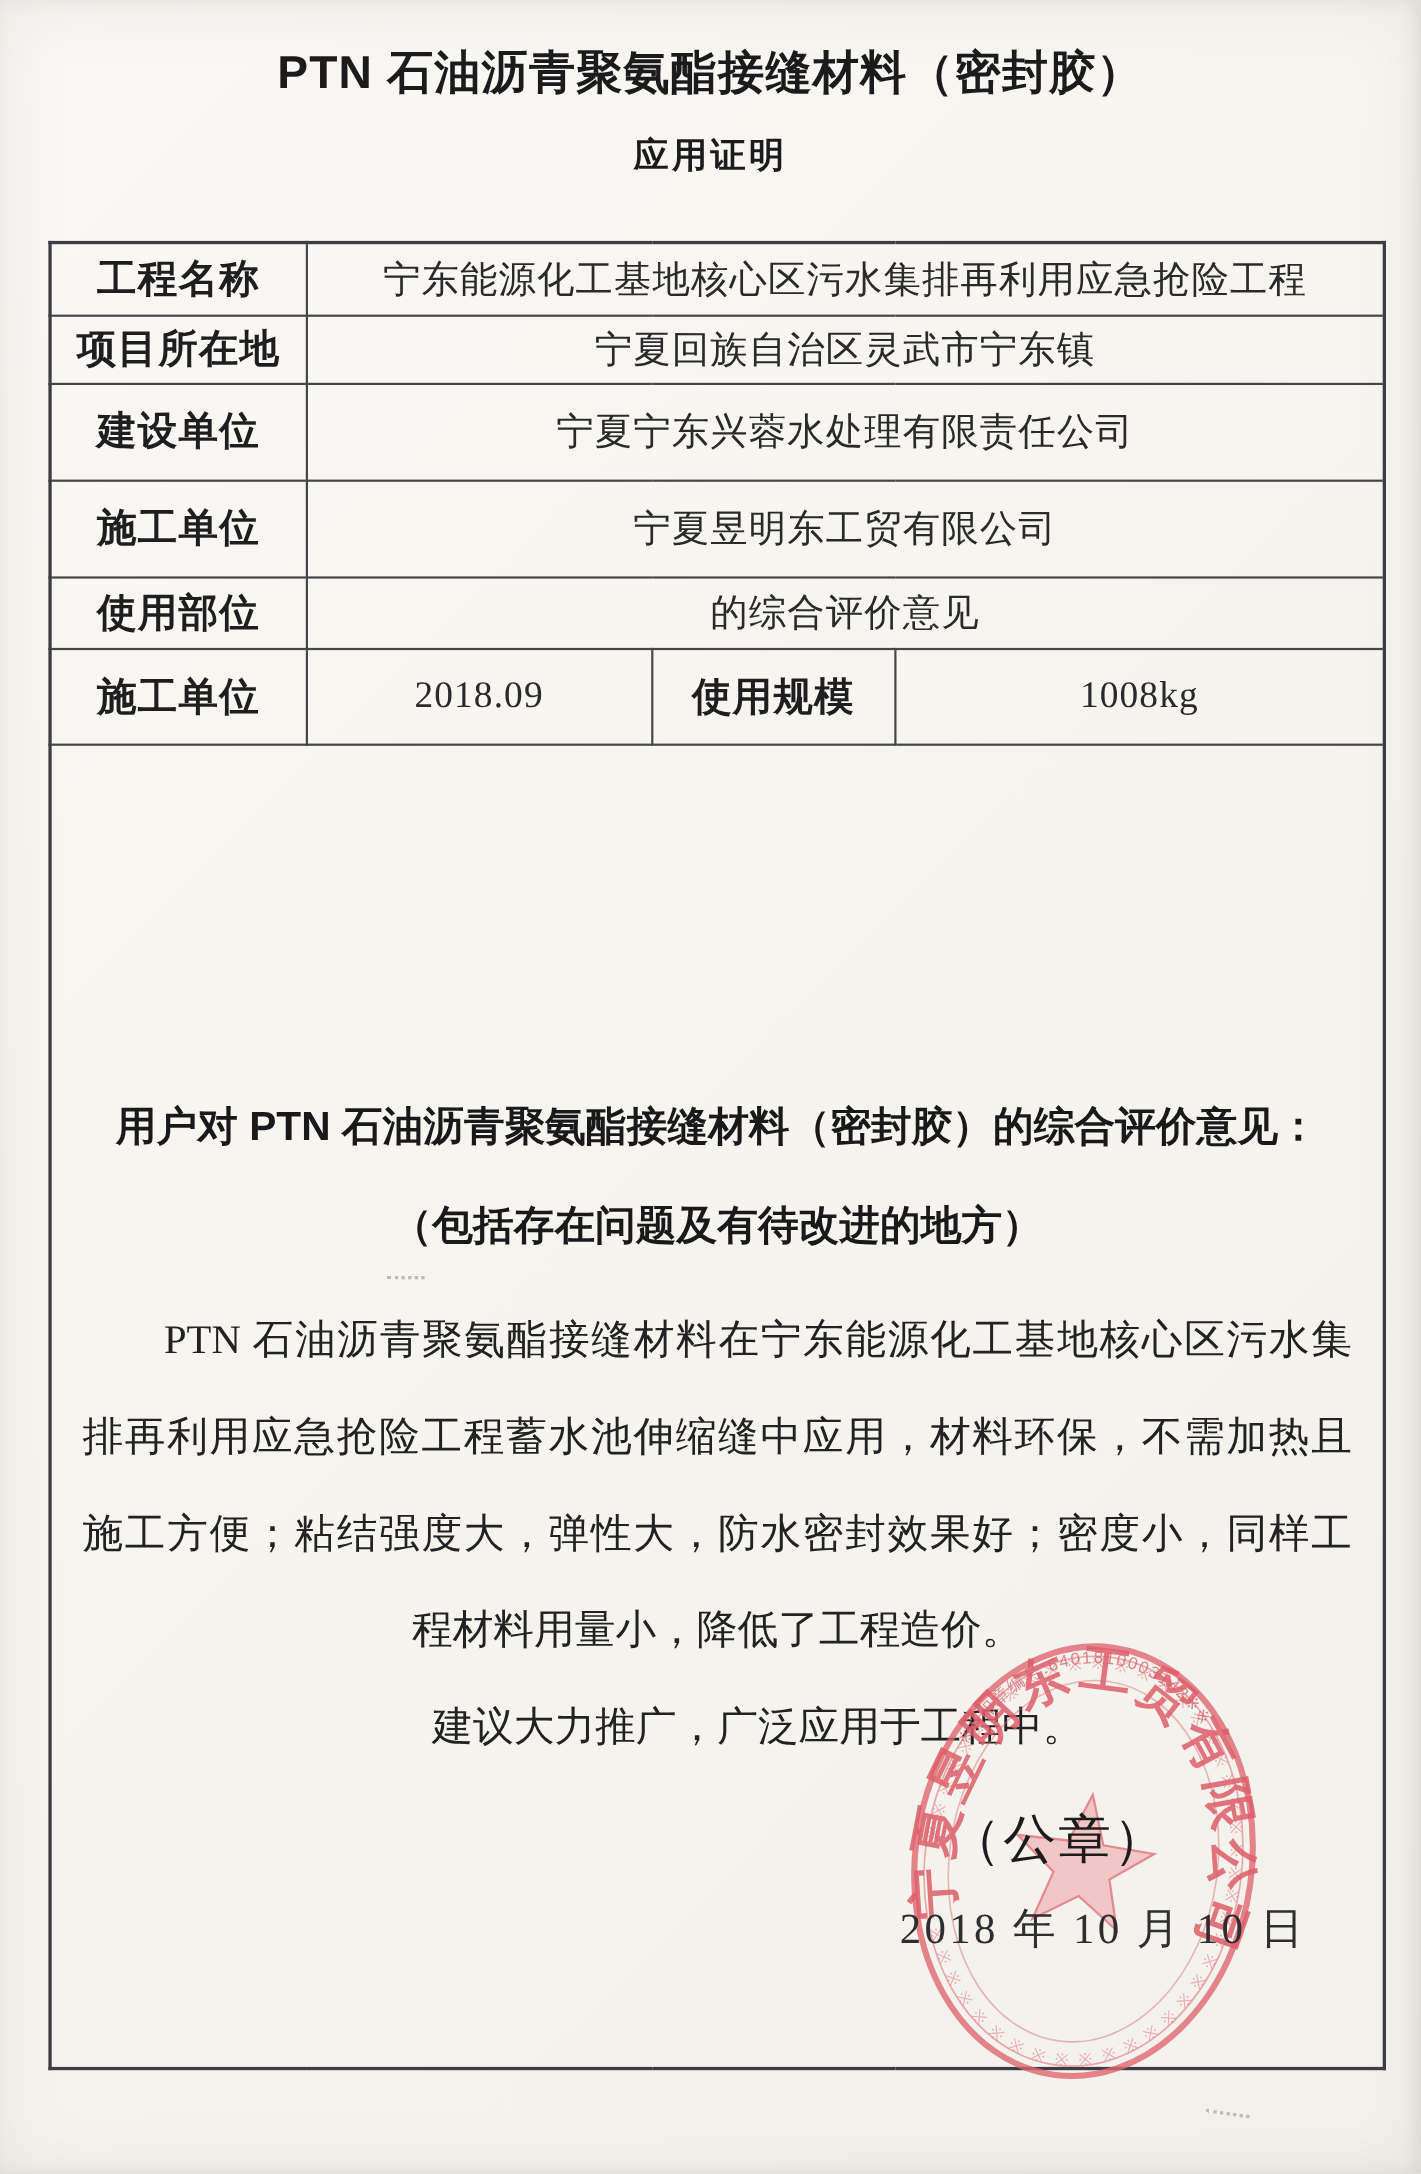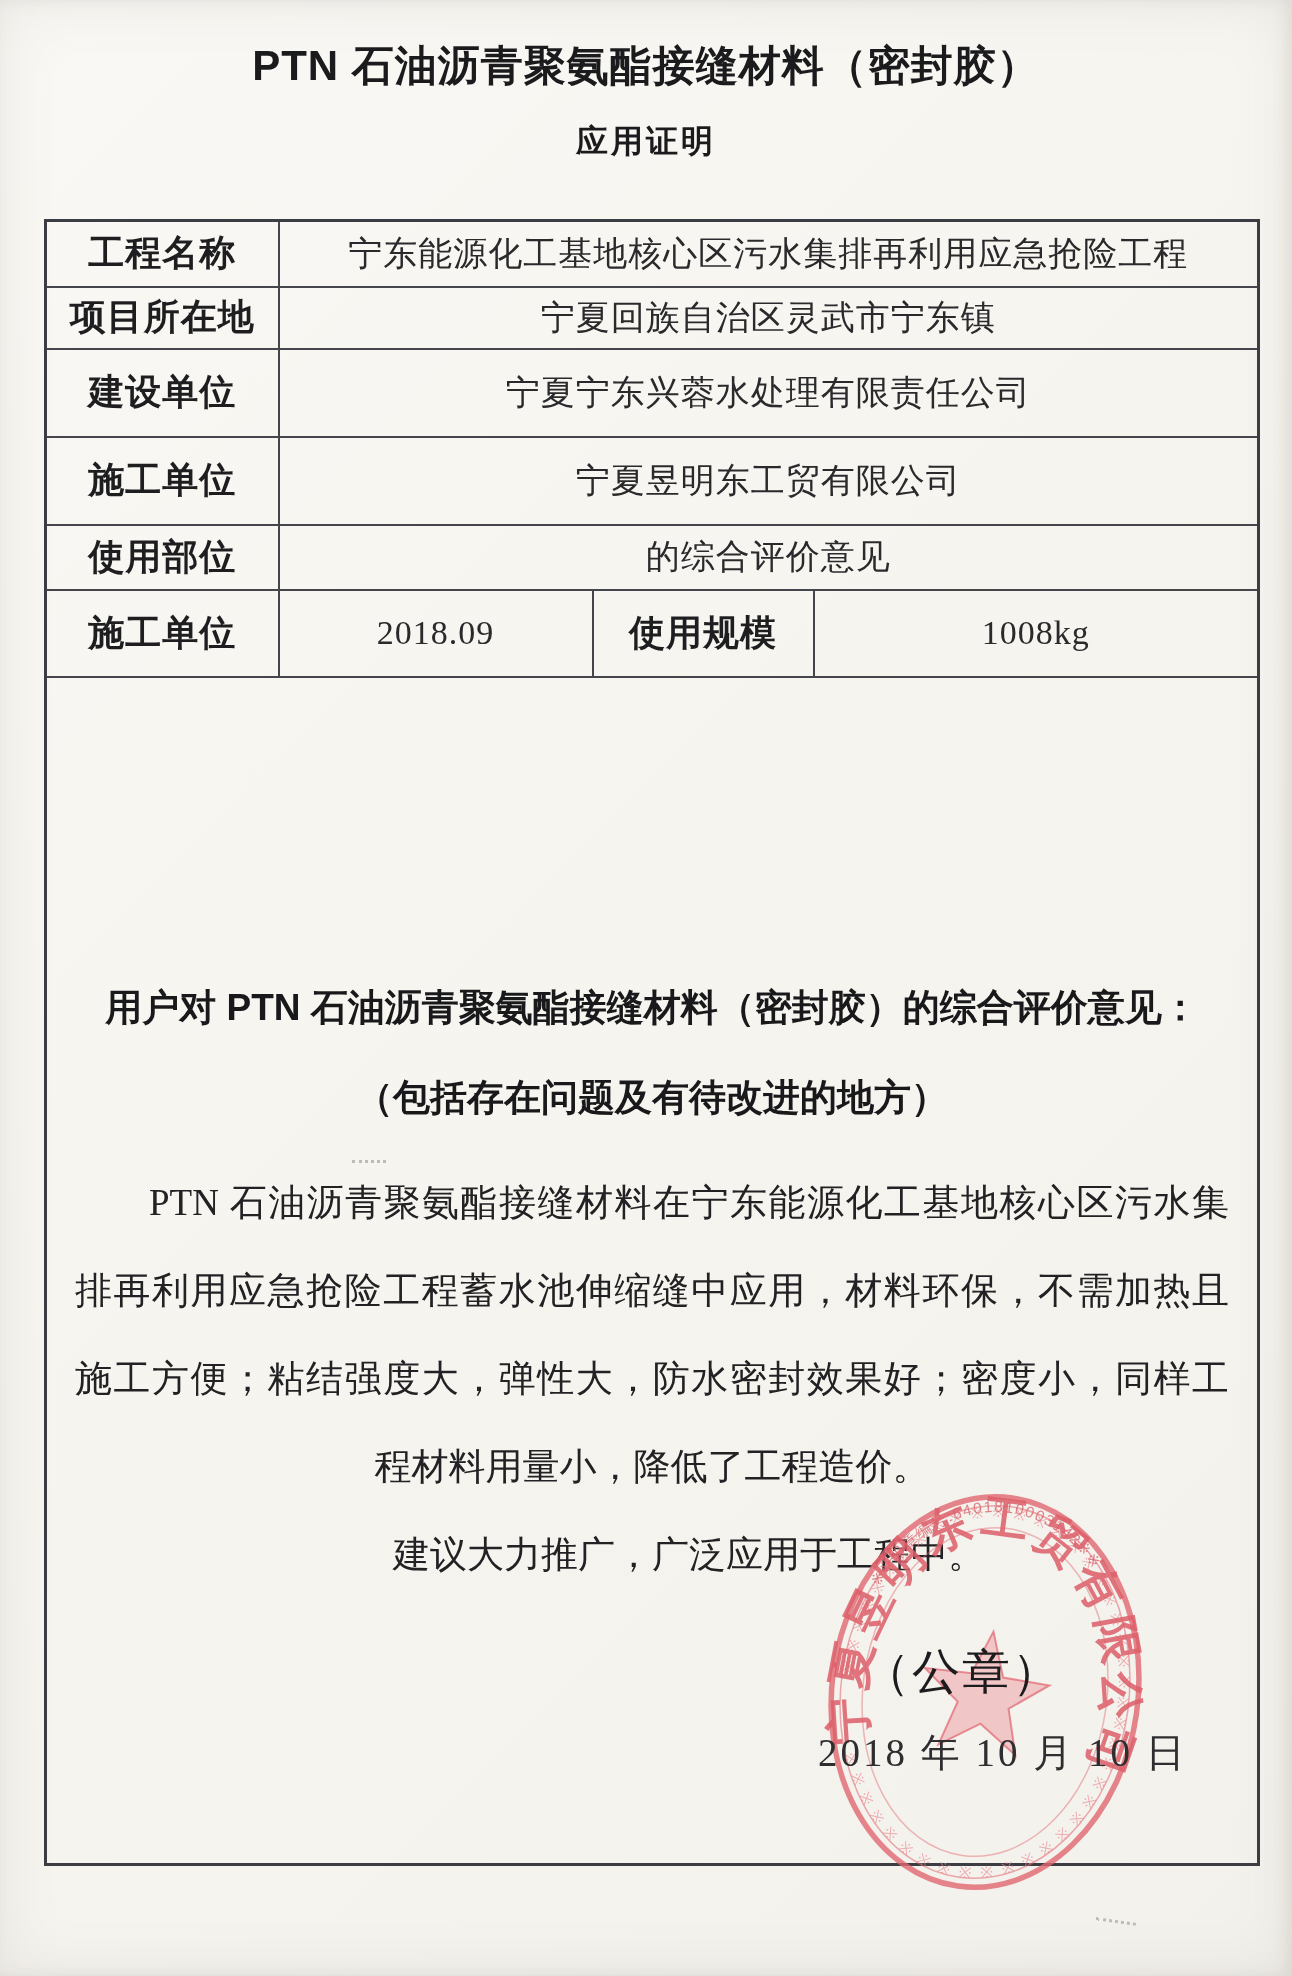--- a/index.html
+++ b/index.html
@@ -38,21 +38,21 @@
   }
   td.lbl{
     font-family:"Liberation Sans","DejaVu Sans",sans-serif;
     font-weight:bold;font-size:36px;color:#1e1e20;letter-spacing:1px;
   }
   td.val{font-size:34px;color:#2a2a2c;letter-spacing:1px;}
   tr.r1{height:66px;} tr.r2{height:62px;} tr.r3{height:88px;}
   tr.r4{height:88px;} tr.r5{height:65px;} tr.r6{height:87px;}
   td.bigcell{
     height:1163px;vertical-align:top;text-align:left;
-    padding:22px 28px 0 28px;
+    padding:38px 28px 0 28px;
   }
   .eval-heading{
     font-family:"Liberation Sans","DejaVu Sans",sans-serif;
     font-weight:bold;font-size:37px;color:#19191b;
     line-height:90px;white-space:nowrap;
   }
   .eval-body{margin-top:16px;font-size:37px;color:#222224;}
   .body-line{line-height:88px;white-space:normal;}
   .body-line.full{text-align:justify;text-align-last:justify;}
   .body-line.indent{text-indent:2em;}

